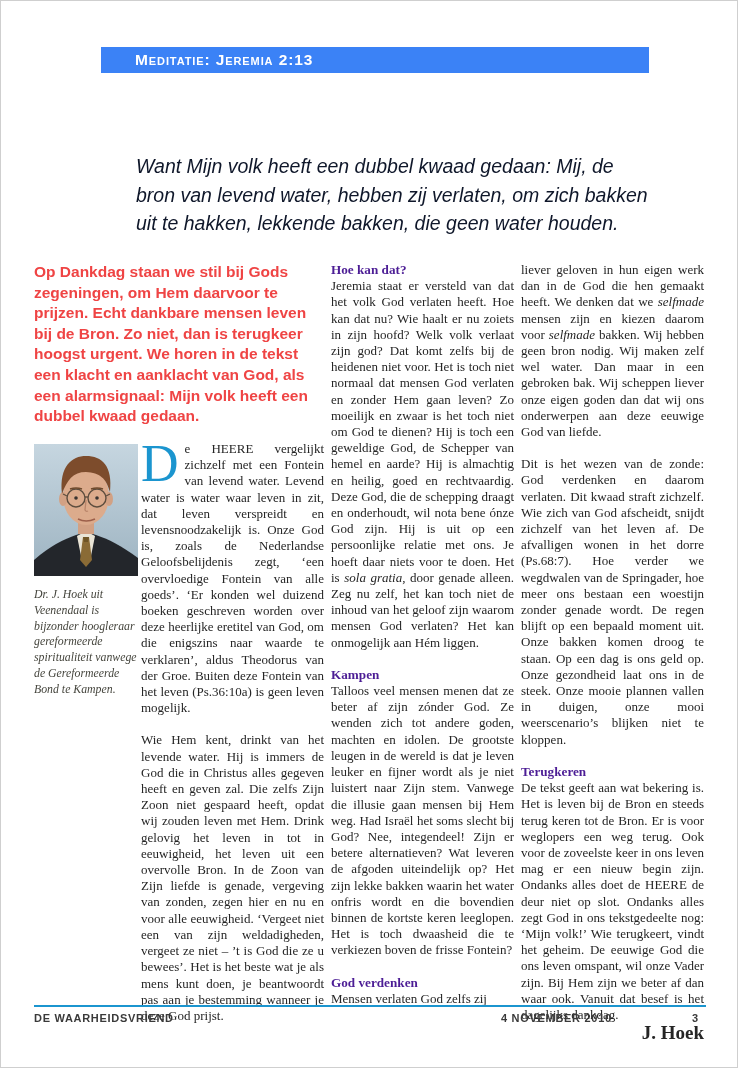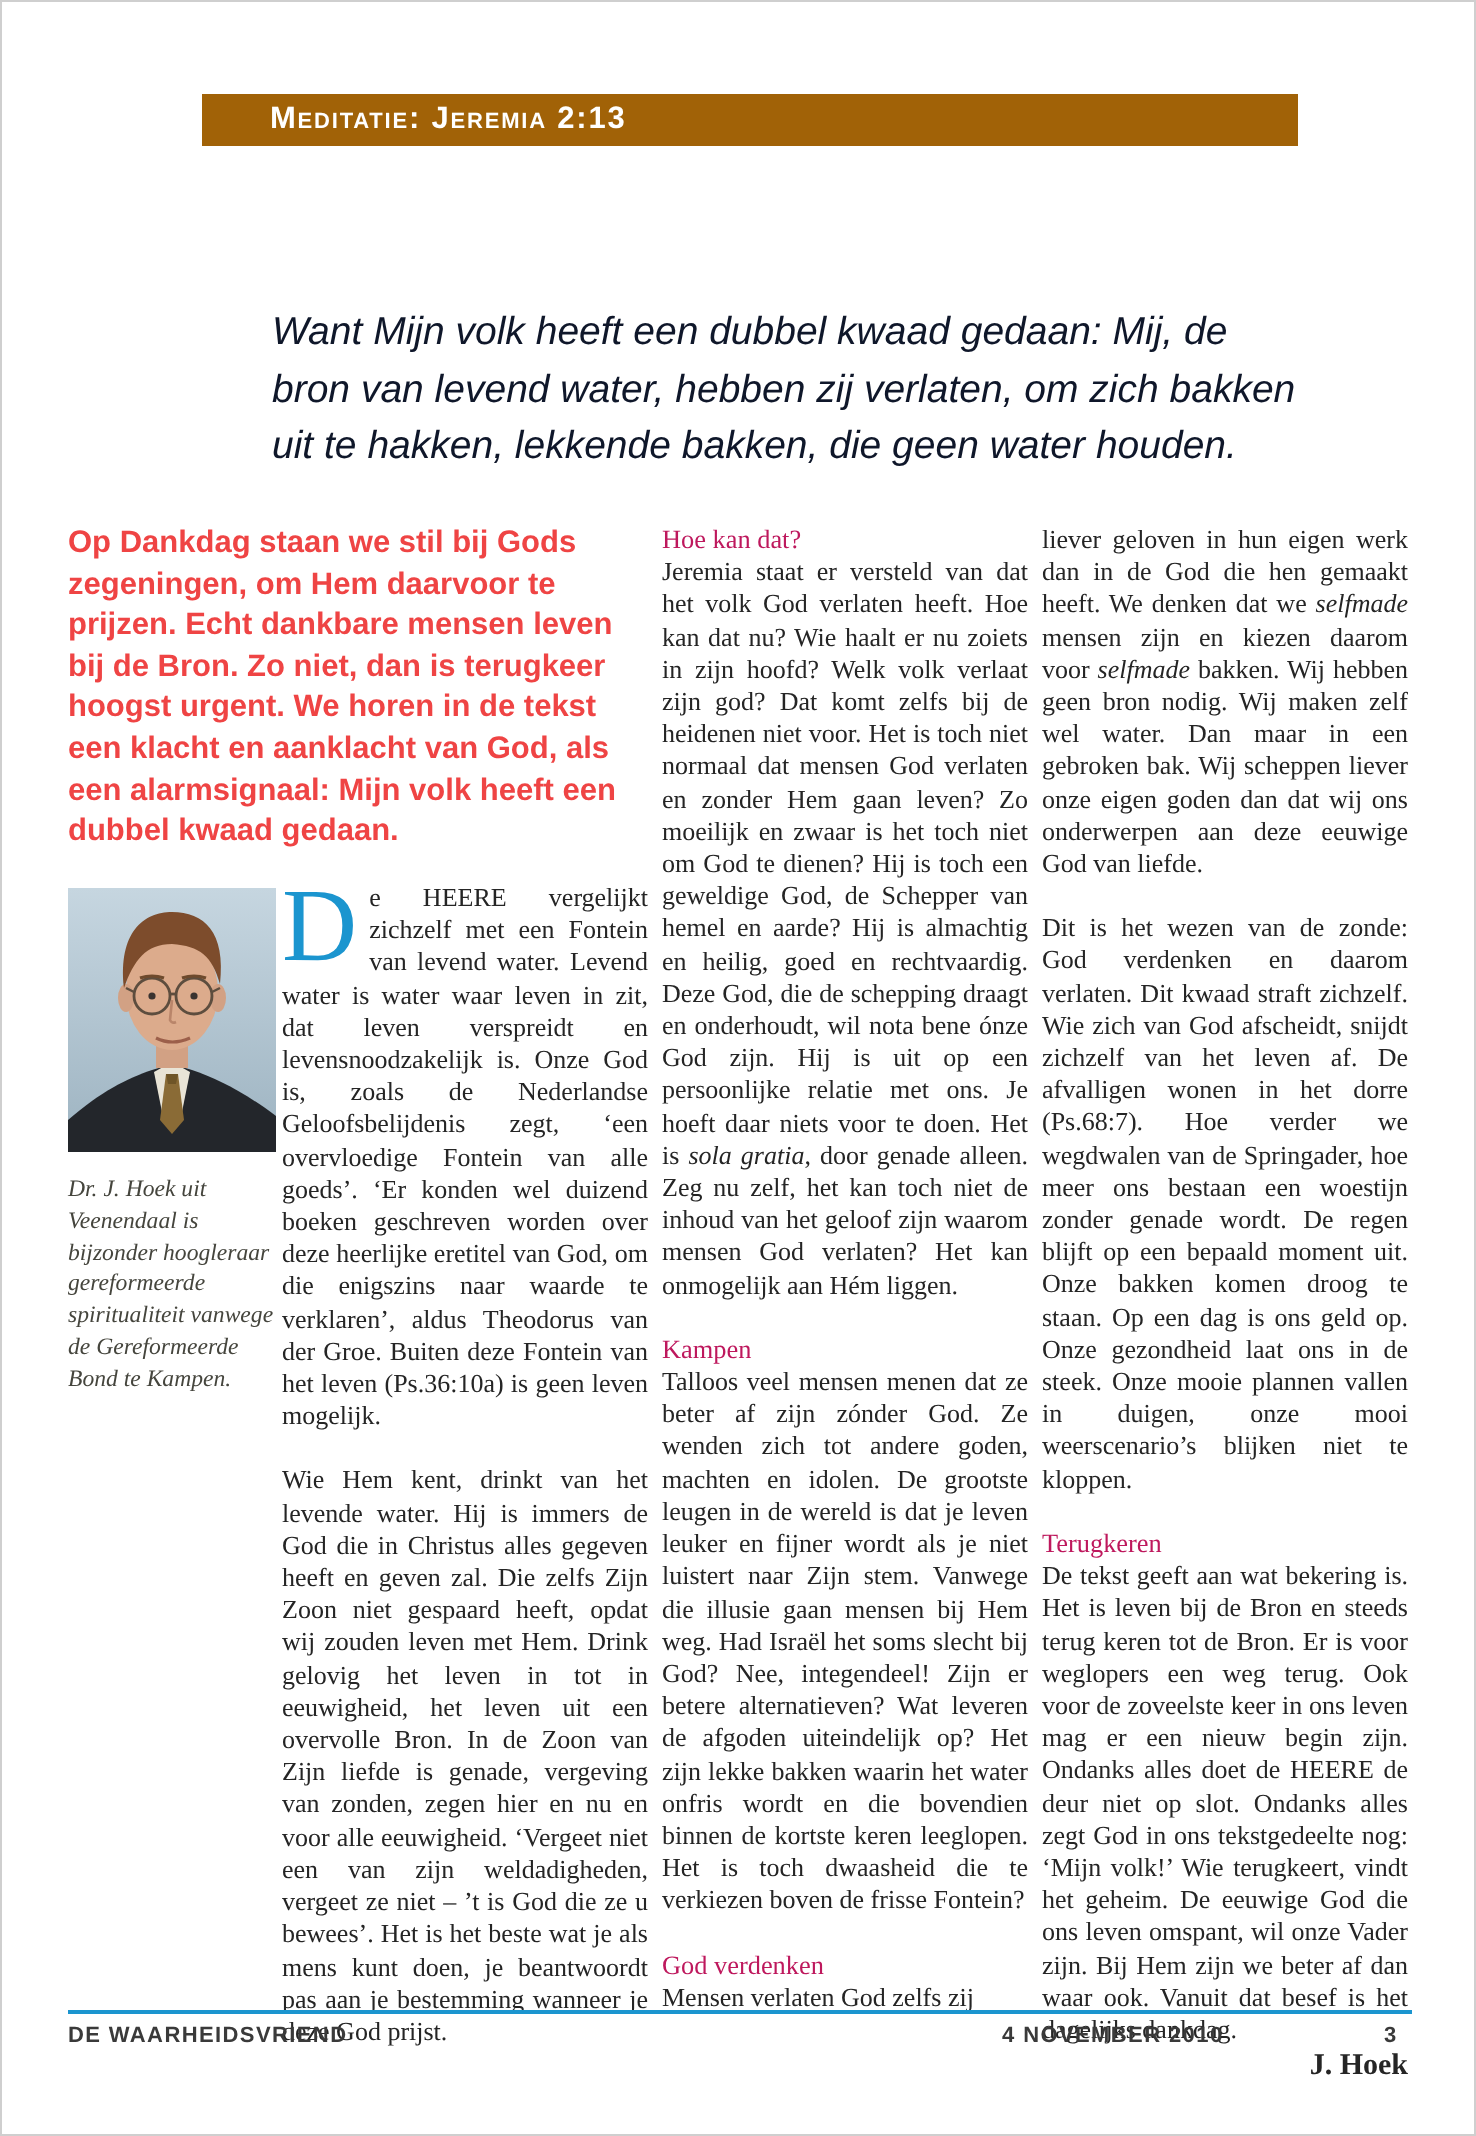--- a/index.html
+++ b/index.html
@@ -4,21 +4,21 @@
 <style>
   html,body{margin:0;padding:0;background:#e9e9e9;}
   .page{
     position:relative;width:738px;height:1068px;margin:0 auto;
     background:#ffffff;border:1px solid #cfcfcf;box-sizing:border-box;
     font-family:"Liberation Serif", serif;color:#222;overflow:hidden;
   }
   
   .kicker-bar{
     position:absolute;left:100px;top:46px;width:548px;height:26px;
-    background:#a16207;display:flex;align-items:center;
+    background:#3b82f6;display:flex;align-items:center;
   }
   .kicker-text{
     margin-left:34px;color:#ffffff;
     font-family:"Liberation Sans", sans-serif;font-weight:bold;
     font-variant:small-caps;font-size:15.5px;letter-spacing:.9px;
   }
   
   .article-title{
     position:absolute;left:132px;top:82px;width:540px;
     font-family:"Liberation Sans", sans-serif;font-weight:bold;
@@ -48,29 +48,29 @@
   
   .col{
     position:absolute;width:183px;font-size:13px;line-height:16.2px;
     color:#252525;text-align:justify;
   }
   .col-1{left:140px;top:440px;}
   .col-2{left:330px;top:261px;}
   .col-3{left:520px;top:261px;}
   .col p{margin:0 0 16px 0;}
   .subhead{
-    font-weight:normal;font-size:13.2px;margin:0;text-align:left;color:#be185d;
+    font-weight:bold;font-size:13.2px;margin:0;text-align:left;color:#4c1d95;
   }
   .dropcap{
     float:left;color:#1b95cf;font-size:52px;line-height:41px;
     padding:2px 6px 0 0;font-family:"Liberation Serif", serif;
   }
   .ital{font-style:italic;}
   .author-signature{
-    text-align:right;font-weight:bold;font-size:15px;margin-top:0;
+    text-align:right;font-weight:bold;font-size:19px;margin-top:0;
   }
   
   .footer-rule{
     position:absolute;left:33px;top:1004px;width:672px;height:2px;background:#1b95cf;
   }
   .footer-text{
     position:absolute;top:976px;
     font-family:"Liberation Sans", sans-serif;font-size:11px;
     font-weight:bold;letter-spacing:.7px;color:#3a3a3a;margin-top:35px;
   }

